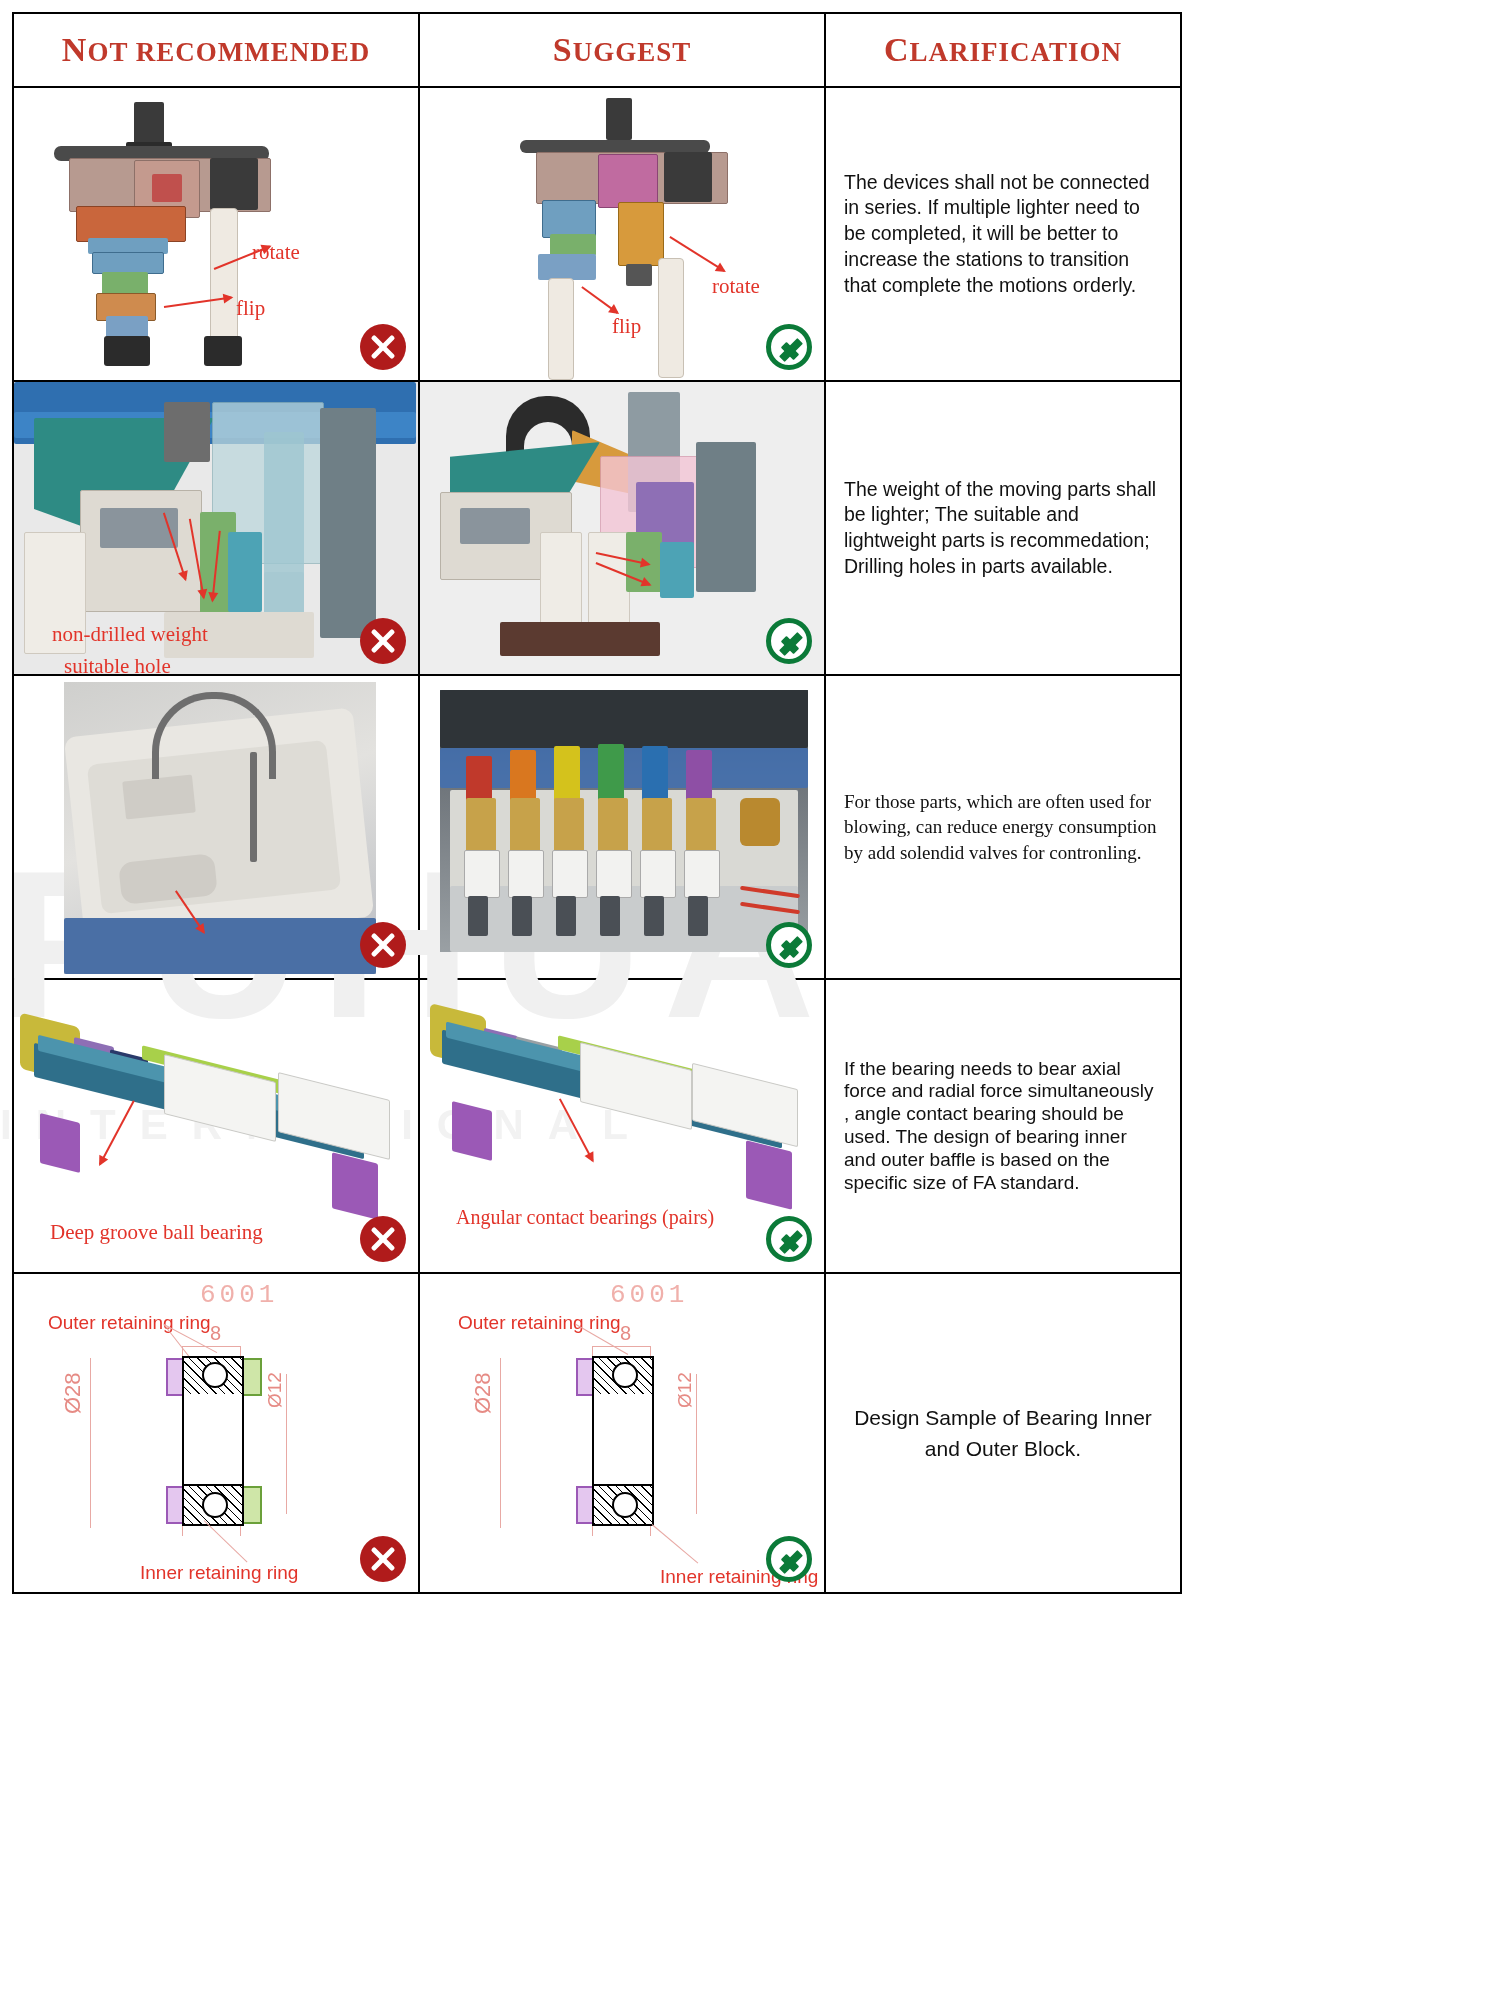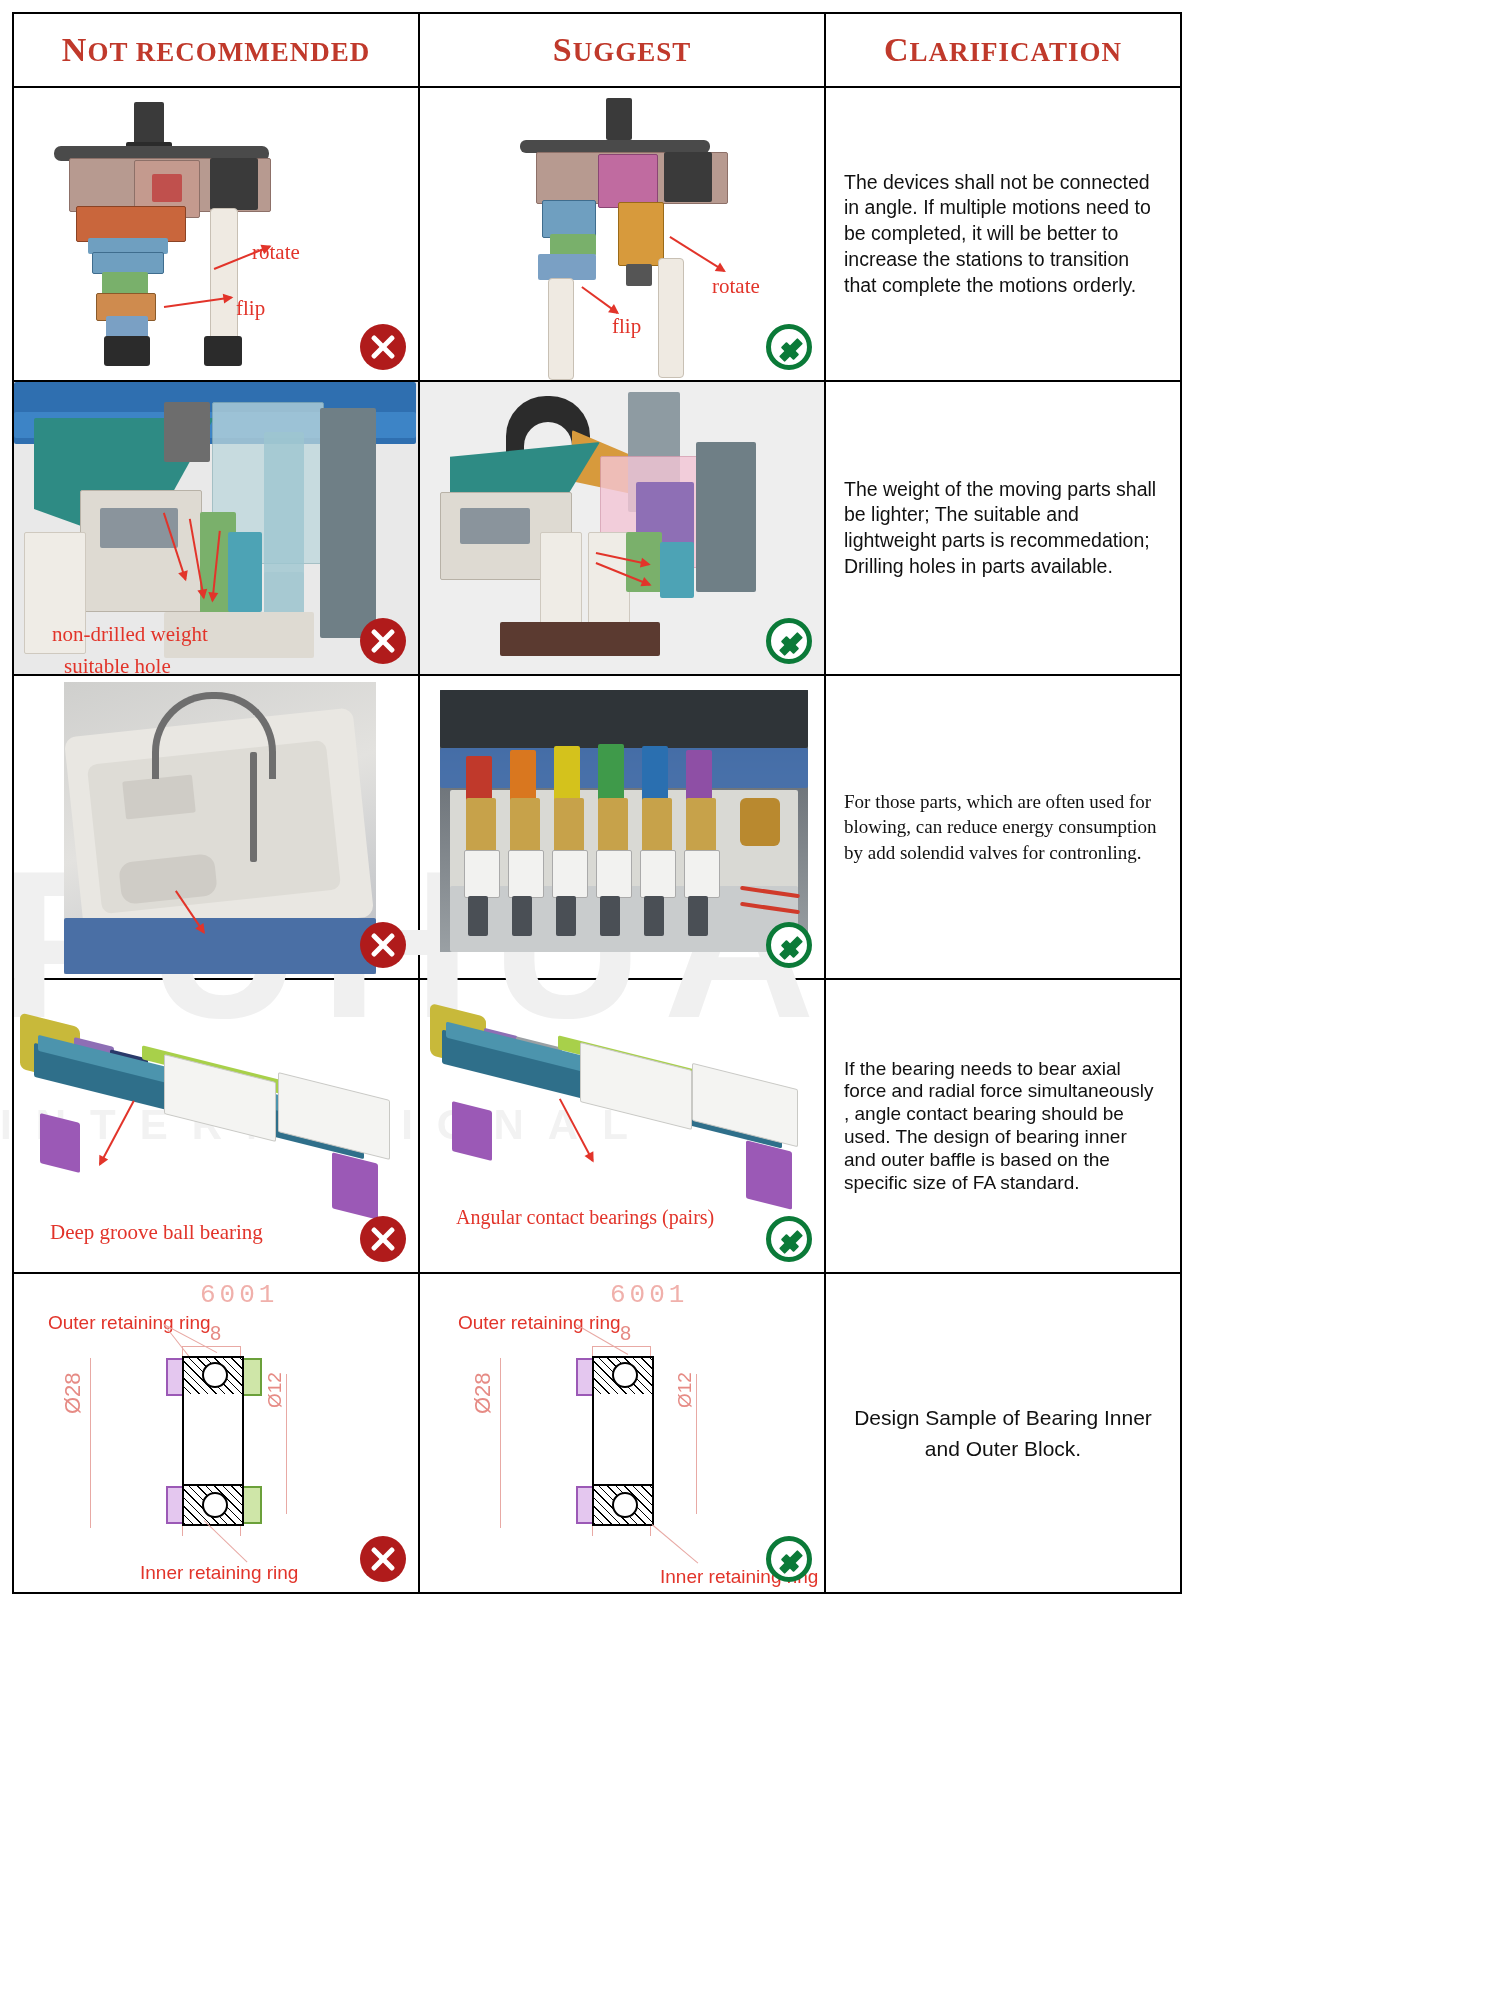--- a/index.html
+++ b/index.html
@@ -125,21 +125,21 @@
           <div class="bar" style="left:128px;top:190px;width:24px;height:100px;background:#efeae2;border:1px solid #c8c0b4;border-radius:4px;"></div>
           <div class="bar" style="left:238px;top:170px;width:24px;height:118px;background:#efeae2;border:1px solid #c8c0b4;border-radius:4px;"></div>
           <div class="ann" style="left:292px;top:186px;">rotate</div>
           <div class="arrow" style="left:250px;top:148px;width:64px;transform:rotate(32deg);"></div>
           <div class="ann" style="left:192px;top:226px;">flip</div>
           <div class="arrow" style="left:162px;top:198px;width:44px;transform:rotate(36deg);"></div>
           <div class="badge ok"></div>
         </div>
       </td>
       <td class="cell">
-        <div class="clar">The devices shall not be connected in angle. If multiple motions need to be completed, it will be better to increase the stations to transition that complete the motions orderly.</div>
+        <div class="clar">The devices shall not be connected in series. If multiple lighter need to be completed, it will be better to increase the stations to transition that complete the motions orderly.</div>
       </td>
     </tr>
 
     <tr>
       <td class="cell" style="height:292px">
         <div class="cell-inner" style="height:292px;background:#e9e9e9;">
           <div class="bar" style="left:0;top:0;width:402px;height:62px;background:#2f6fb0;"></div>
           <div class="bar" style="left:0;top:30px;width:402px;height:26px;background:#3d84c6;"></div>
           <div class="bar" style="left:20px;top:36px;width:180px;height:130px;background:#2e8b84;clip-path:polygon(0 0,100% 0,60% 100%,0 70%);"></div>
           <div class="bar" style="left:150px;top:20px;width:46px;height:60px;background:#6d6d6d;"></div>

